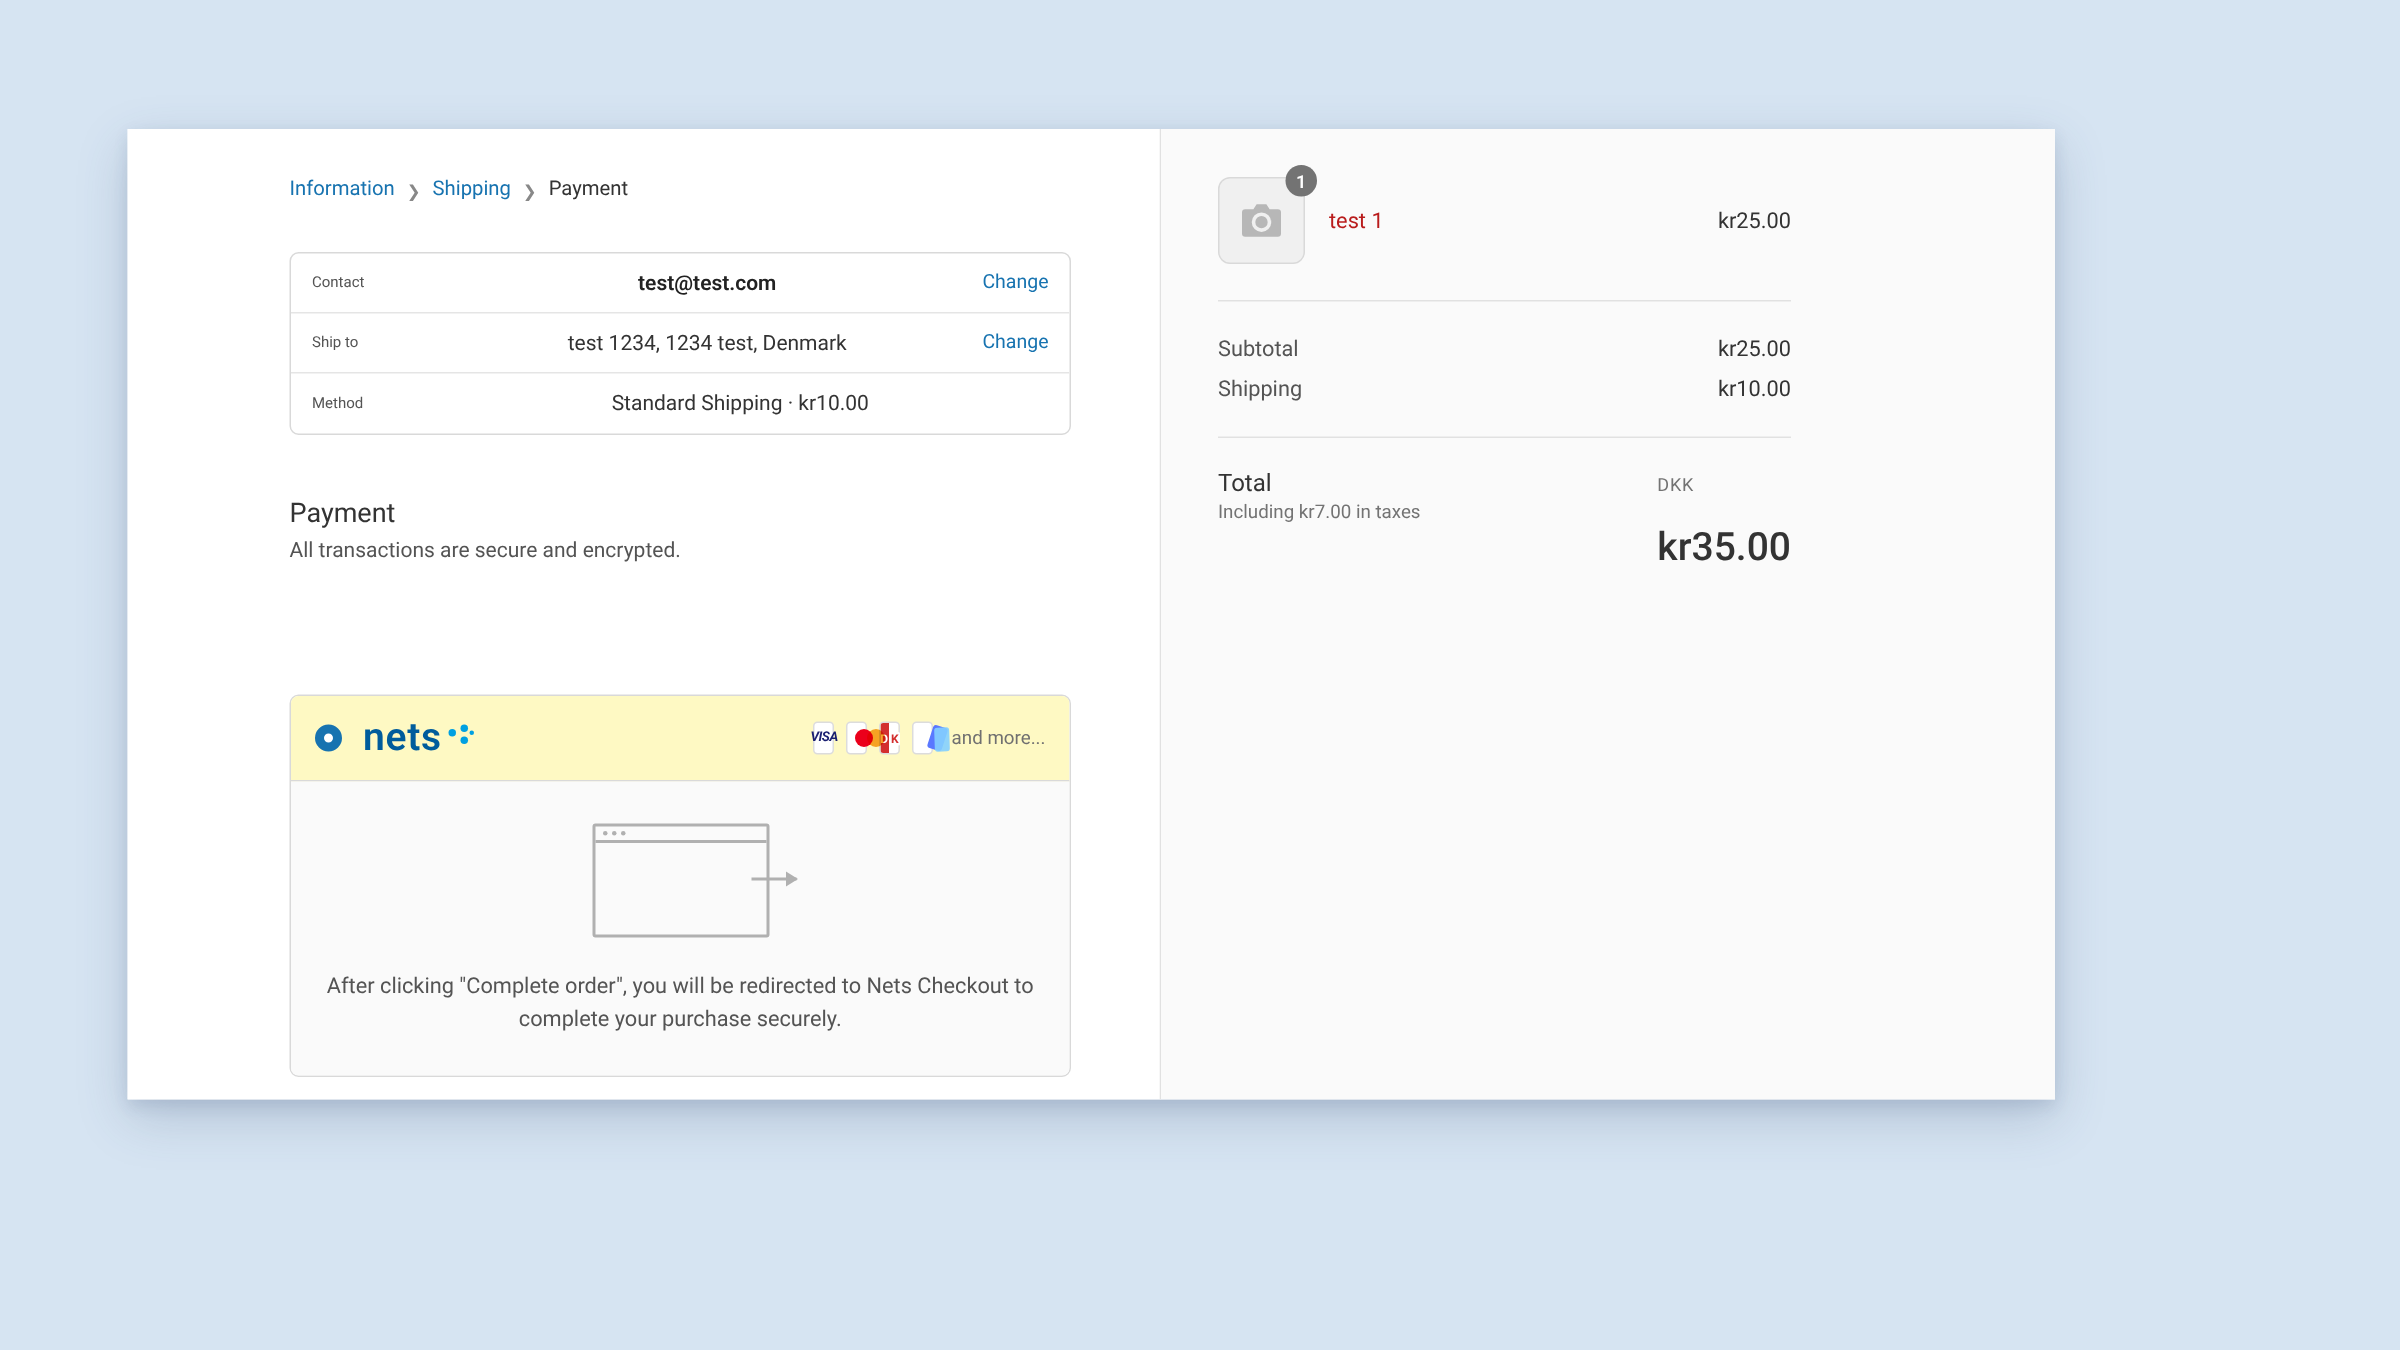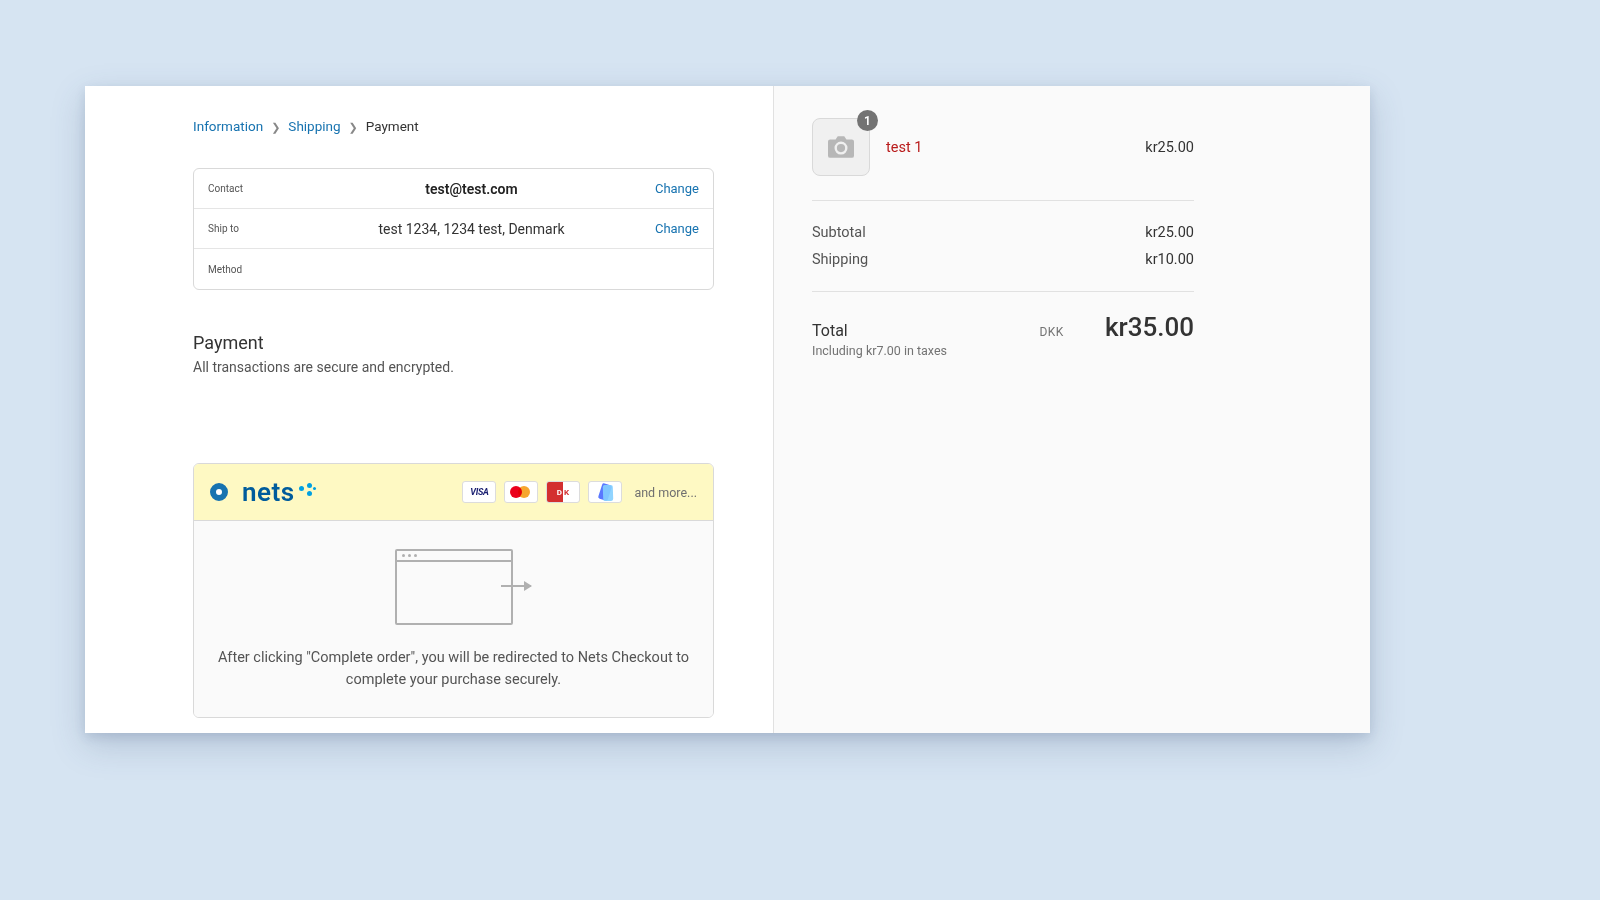--- a/index.html
+++ b/index.html
@@ -84,21 +84,21 @@
   .nets-dots span {
     position: absolute; width: 5px; height: 5px; border-radius: 50%; background: #00a0e1;
   }
   .nets-dots span:nth-child(1){ left:0; top:3px; }
   .nets-dots span:nth-child(2){ left:8px; top:0; }
   .nets-dots span:nth-child(3){ left:8px; top:8px; }
   .nets-dots span:nth-child(4){ left:14px; top:4px; width:3px; height:3px; }
 
   .pay-icons { margin-left: auto; display: flex; align-items: center; gap: 8px; }
   .card-badge {
-    width: 34px; height: 22px; border: 1px solid #dcdcdc; border-radius: 3px;
+    width: 14px; height: 22px; border: 1px solid #dcdcdc; border-radius: 3px;
     display: flex; align-items: center; justify-content: center; font-size: 9px; font-weight: 700;
     background: #fff;
   }
   .visa { color: #1a1f71; font-style: italic; letter-spacing: -0.3px; }
   .mc { position: relative; }
   .mc .c1, .mc .c2 { position:absolute; width:12px; height:12px; border-radius:50%; top:4px; }
   .mc .c1 { left:5px; background:#eb001b; }
   .mc .c2 { left:13px; background:#f79e1b; opacity:0.92; mix-blend-mode: multiply; }
   .dankort {
     background: linear-gradient(90deg, #d32f2f 50%, #fff 50%);
@@ -164,21 +164,21 @@
   .prod-price { margin-left:auto; font-size:14.5px; color:#333; }
 
   .divider { height:1px; background:#e1e1e1; width: 100%; }
   .sum-rows { padding: 18px 0; }
   .sum-row { display:flex; font-size:14.5px; color:#545454; padding:5px 0; }
   .sum-row .v { margin-left:auto; color:#333; }
   .total-row { display:flex; align-items:baseline; padding-top:20px; }
   .total-left { display:flex; flex-direction:column; }
   .total-label { font-size:16px; color:#333; }
   .total-tax { font-size:12.5px; color:#737373; margin-top:3px; }
-  .total-right { margin-left:auto; display:flex; align-items:baseline; gap:9px; }
+  .total-right { margin-left:auto; display:flex; align-items:baseline; gap:20px;flex-direction:column; }
   .total-cur { font-size:12px; color:#737373; letter-spacing:0.5px; }
   .total-amount { font-size:26px; color:#333; font-weight:500;margin-left:32px; }
 </style>
 </head>
 <body>
 
 <div class="frame">
 
   <div class="left-pane">
     <div class="left-inner">
@@ -197,20 +197,21 @@
           <div class="info-value strong">test@test.com</div>
           <span class="change-link">Change</span>
         </div>
         <div class="info-row">
           <div class="info-label">Ship to</div>
           <div class="info-value">test 1234, 1234 test, Denmark</div>
           <span class="change-link">Change</span>
         </div>
         <div class="info-row">
           <div class="info-label">Method</div>
+          <div class="info-value">Standard Shipping · kr10.00</div>
         </div>
       </div>
 
       <h2 class="section-title">Payment</h2>
       <p class="section-sub">All transactions are secure and encrypted.</p>
 
       <div class="pay-box">
         <div class="pay-header">
           <span class="radio-dot"></span>
           <span class="nets-logo">

